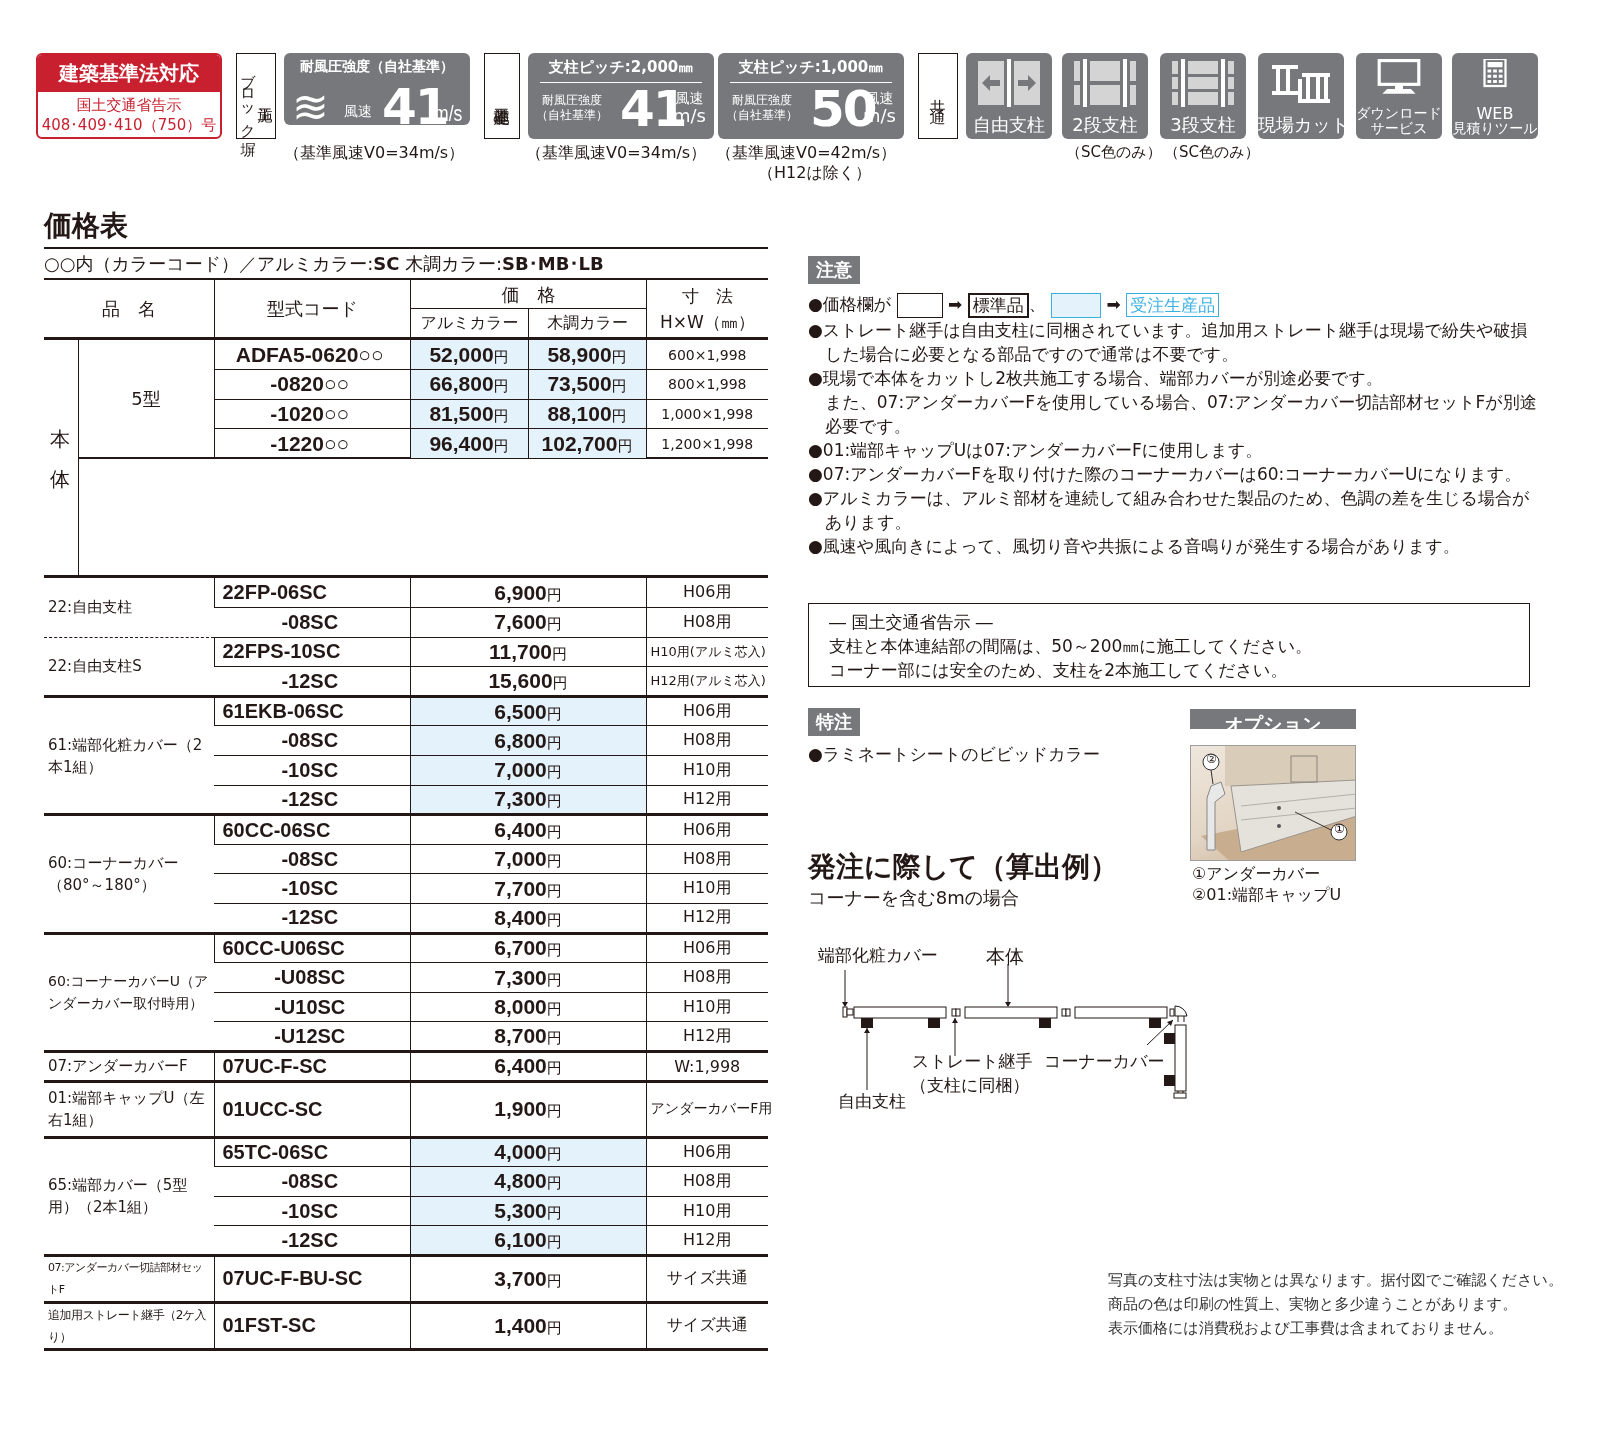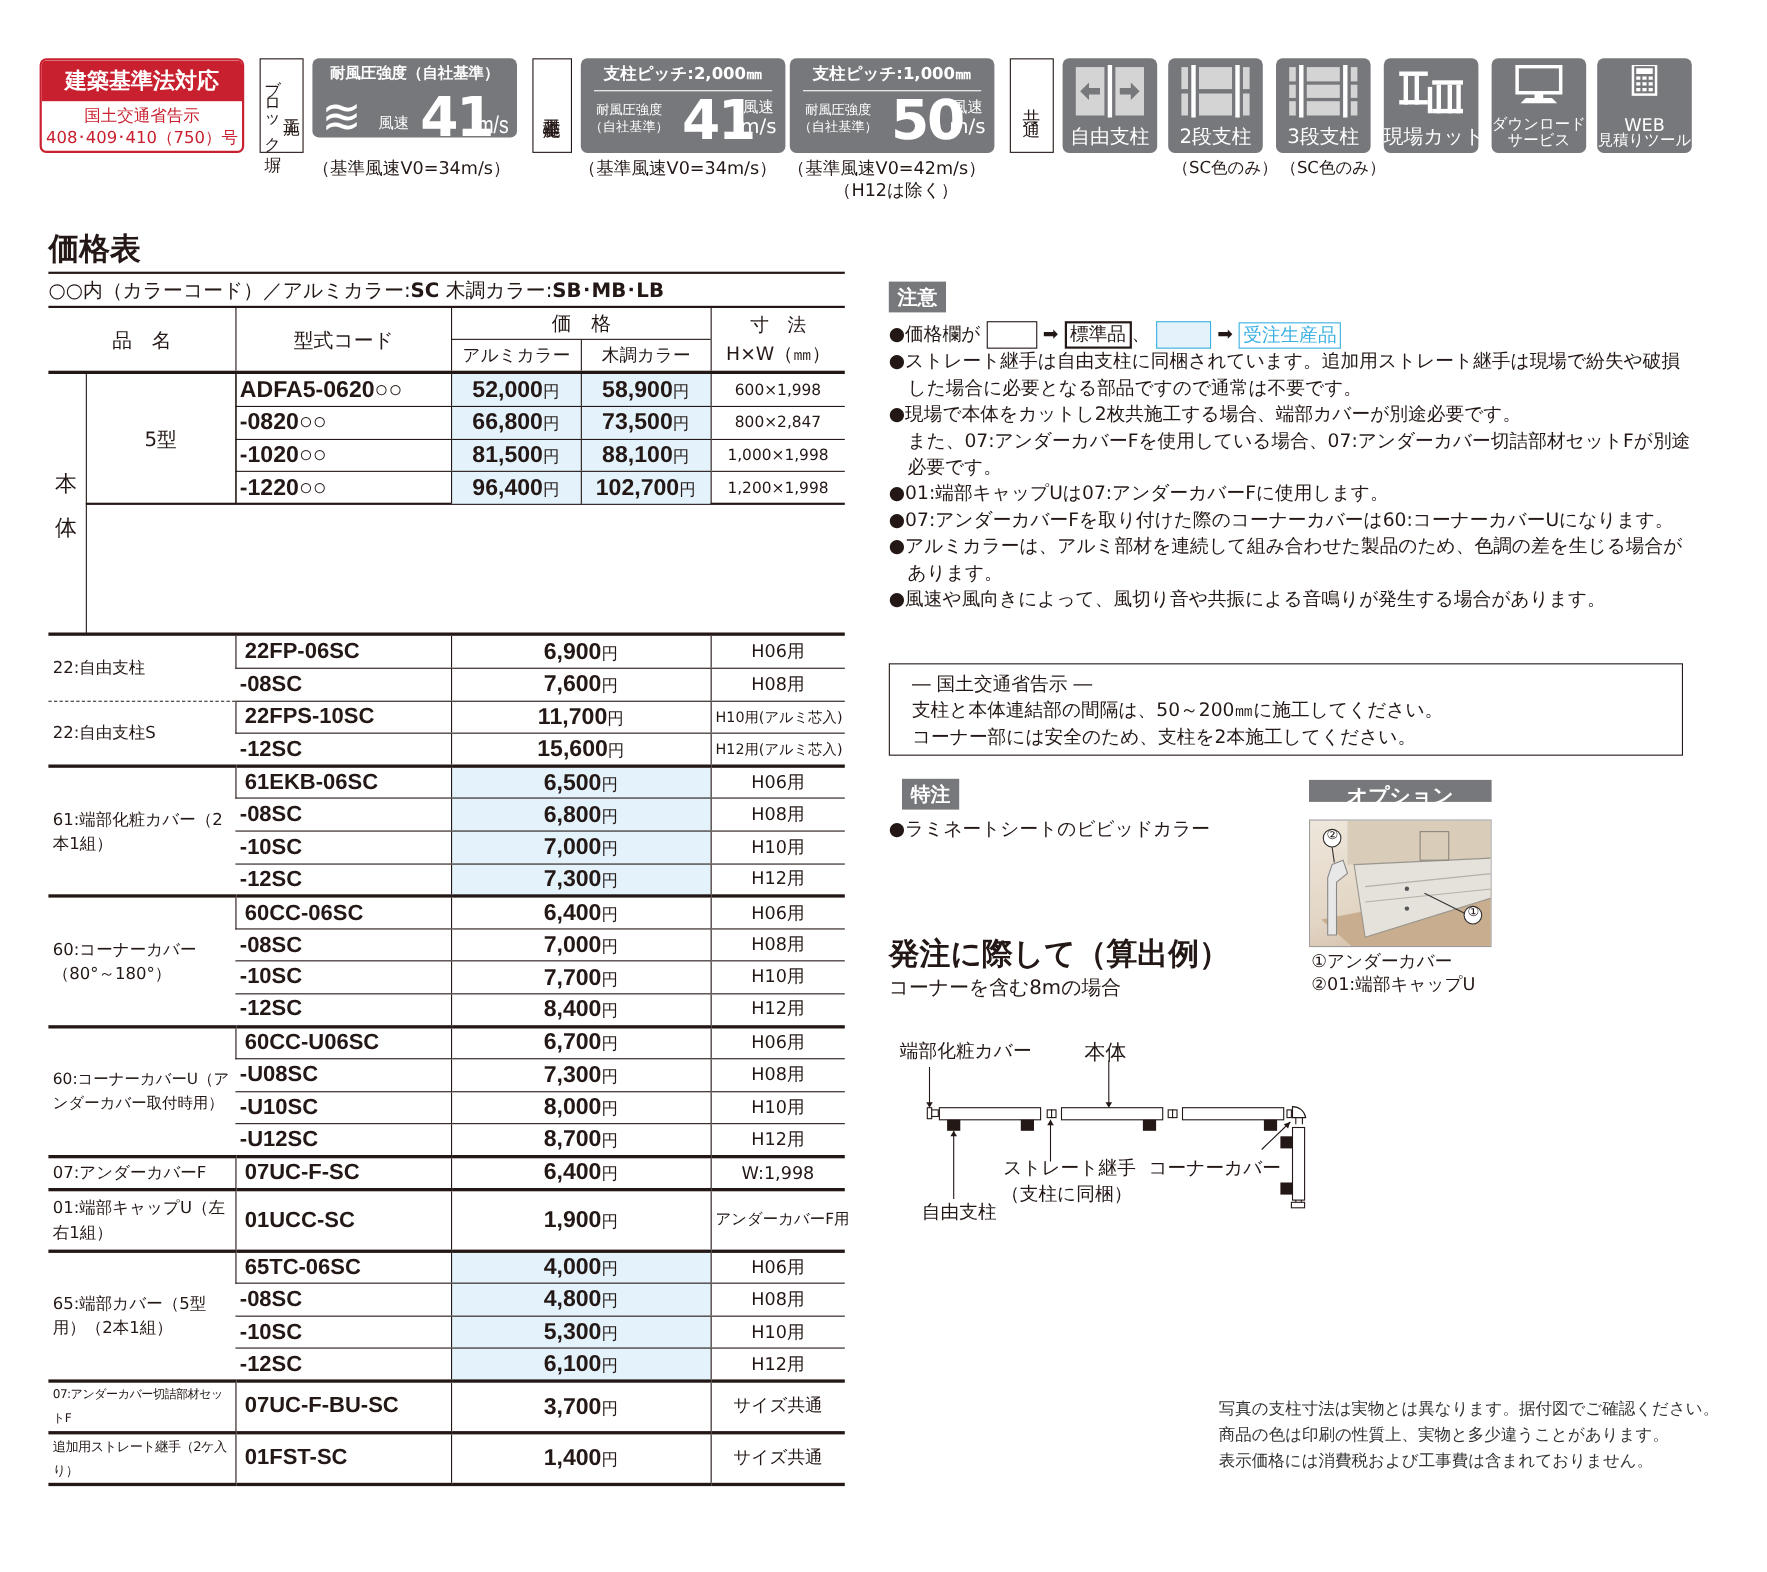--- a/index.html
+++ b/index.html
@@ -40,21 +40,21 @@
   
   .section-title { font-size: 28px; font-weight: bold; }
   .hr { height: 2px; background: #231815; }
   .legend-line { font-size: 18px; }
   .legend-line b { font-weight: bold; }
 
   table.pt { position: absolute; left: 44px; border-collapse: collapse; table-layout: fixed; }
   table.pt td { border-bottom: 1px solid #231815; border-left: 1px solid #231815; height: 29.6px; padding: 0 4px; font-size: 15px; vertical-align: middle; white-space: nowrap; }
   table.pt td:first-child { border-left: none; }
   table.pt tr.grp-top td { border-top: 3px solid #231815; }
-  table.pt td.code { font-weight: bold; font-size: 20px; text-align: left; padding-right: 8px; font-family: "Liberation Sans", sans-serif; }
+  table.pt td.code { font-weight: bold; font-size: 20px; text-align: center; padding-right: 8px; font-family: "Liberation Sans", sans-serif; }
   table.pt td.code.left { text-align: left; padding-left: 8px; }
   table.pt td.price { font-weight: bold; font-size: 21px; text-align: center; font-family: "Liberation Sans", sans-serif; }
   table.pt td.price .yen { font-weight: normal; font-size: 15px; }
   table.pt td.blue { background: #e3f2fb; }
   table.pt td.size { text-align: center; font-size: 16px; }
   table.pt td.size.sm { font-size: 14px; }
   table.pt td.name { font-size: 15px; line-height: 22px; vertical-align: middle; white-space: normal; }
   table.pt td.dash-bottom { border-bottom: 1px dashed #231815; }
 
   
@@ -264,21 +264,21 @@
       <tr>
     <td class="code" style="border-left:none;font-size:21px;">ADFA5-0620○○</td>
     <td class="price blue"><span>52,000</span><span class="yen">円</span></td>
     <td class="price blue"><span>58,900</span><span class="yen">円</span></td>
     <td class="size sm">600×1,998</td>
   </tr>
   <tr>
     <td class="code" style="border-left:none;font-size:21px;">-0820○○</td>
     <td class="price blue"><span>66,800</span><span class="yen">円</span></td>
     <td class="price blue"><span>73,500</span><span class="yen">円</span></td>
-    <td class="size sm">800×2,847</td>
+    <td class="size sm">800×1,998</td>
   </tr>
   <tr>
     <td class="code" style="border-left:none;font-size:21px;">-1020○○</td>
     <td class="price blue"><span>81,500</span><span class="yen">円</span></td>
     <td class="price blue"><span>88,100</span><span class="yen">円</span></td>
     <td class="size sm">1,000×1,998</td>
   </tr>
   <tr>
     <td class="code" style="border-left:none;font-size:21px;border-bottom:none;">-1220○○</td>
     <td class="price blue" style="border-bottom:none;"><span>96,400</span><span class="yen">円</span></td>
@@ -460,21 +460,21 @@
   <p>●アルミカラーは、アルミ部材を連続して組み合わせた製品のため、色調の差を生じる場合があります。</p>
   <p>●風速や風向きによって、風切り音や共振による音鳴りが発生する場合があります。</p>
 </div>
 
 <div class="abs caution-box" style="left:808px;top:603px;width:722px;height:84px;">
   <div>― 国土交通省告示 ―</div>
   <div>支柱と本体連結部の間隔は、50～200㎜に施工してください。</div>
   <div>コーナー部には安全のため、支柱を2本施工してください。</div>
 </div>
 
-<div class="abs tag" style="left:808px;top:708px;margin-left:12px;">特注</div>
+<div class="abs tag" style="left:808px;top:708px;">特注</div>
 <div class="abs note" style="left:808px;top:742px;">●ラミネートシートのビビッドカラー</div>
 
 <div class="abs option-head" style="left:1190px;top:709px;width:166px;">オプション</div>
 <div class="abs option-img" style="left:1190px;top:745px;width:166px;height:116px;">
   <svg width="166" height="116" viewBox="0 0 166 116">
     <polygon points="10,90 166,60 166,116 40,116" fill="#c8ad8e"></polygon>
     <rect x="34" y="0" width="132" height="40" fill="#d9ccb8"></rect>
     <polygon points="40,40 166,34 166,70 50,106" fill="#e5e2dc" stroke="#9a958e" stroke-width="1"></polygon>
     <line x1="50" y1="60" x2="166" y2="48" stroke="#b5b0a8"></line>
     <line x1="50" y1="74" x2="166" y2="62" stroke="#b5b0a8"></line>

